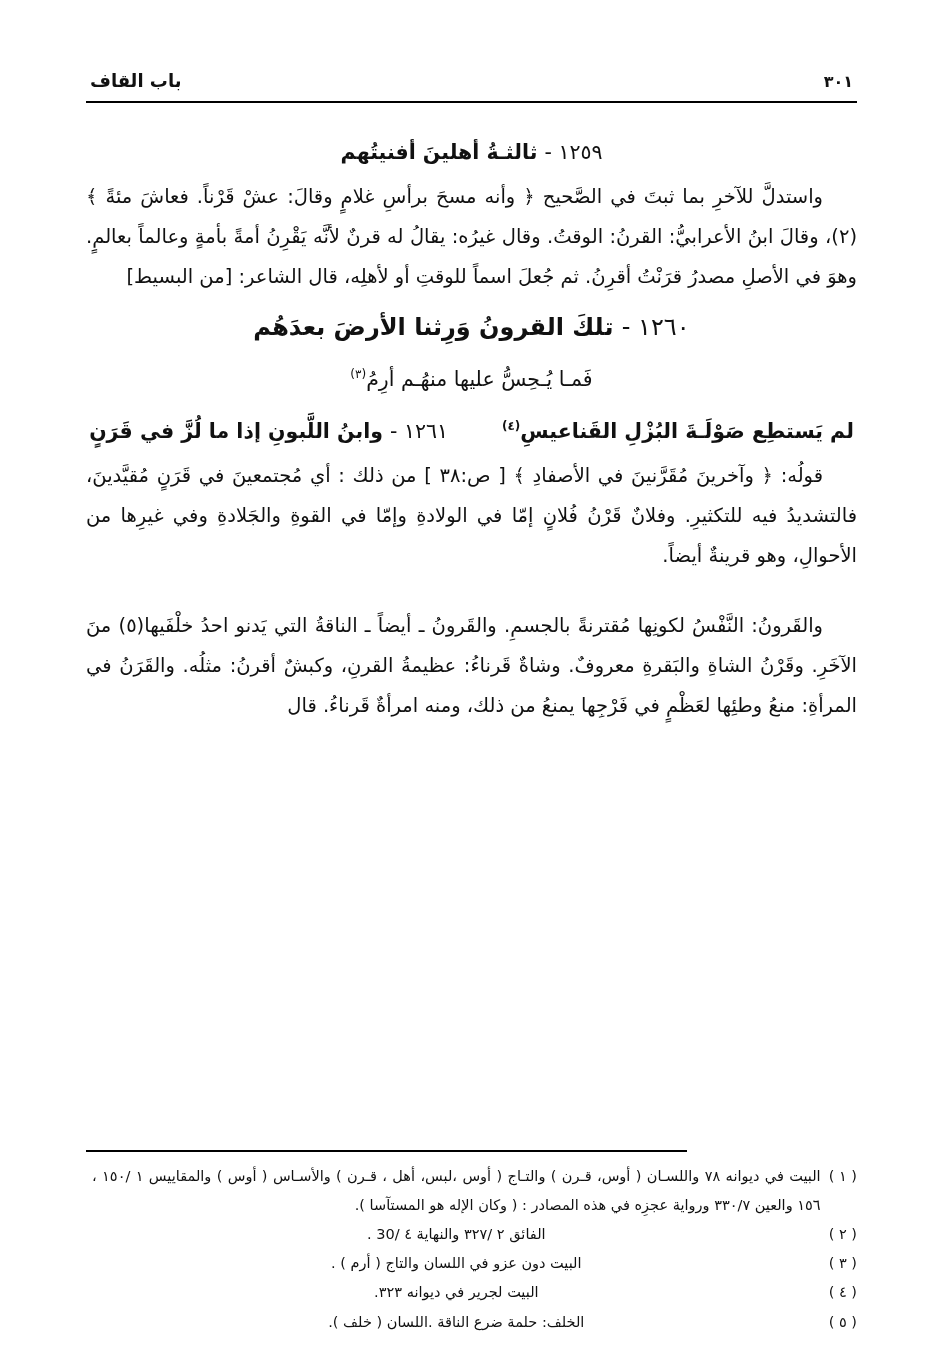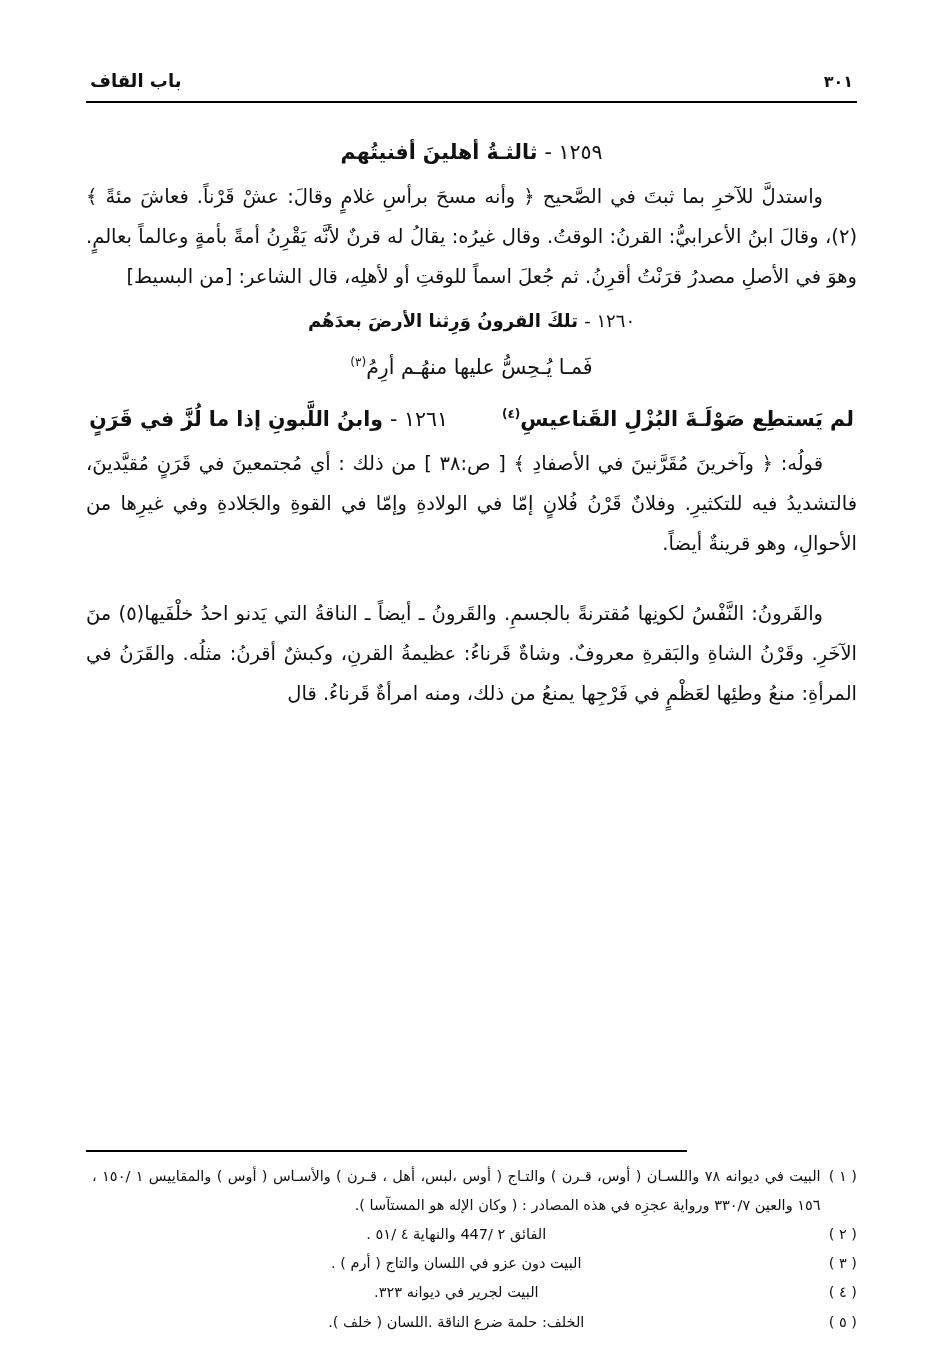--- a/index.html
+++ b/index.html
@@ -75,21 +75,21 @@
   .verse-num {
     font-weight: normal;
   }
   .verse-block {
     margin: 6px 0 10px 0;
   }
   .verse-row-a {
     display: block;
     text-align: center;
     font-weight: bold;
-    font-size: 18px;
+    font-size: 24px;
     margin-bottom: 6px;
   }
   .verse-row-b {
     display: block;
     text-align: center;
     font-weight: normal;
     font-size: 20.5px;
     margin-right: 0;
   }
   .para {
@@ -176,21 +176,21 @@
 
   <div class="footnotes">
 
     <div class="fn-row">
       <span class="fn-mark">( ١ )</span>
       <span class="fn-text">البيت في ديوانه ٧٨ واللسـان ( أوس، قـرن ) والتـاج ( أوس ،لبس، أهل ، قـرن ) والأسـاس ( أوس ) والمقاييس ١ /١٥٠ ، ١٥٦ والعين ٣٣٠/٧ ورواية عجزِه في هذه المصادر : ( وكان الإله هو المستآسا ).</span>
     </div>
 
     <div class="fn-row short">
       <span class="fn-mark">( ٢ )</span>
-      <span class="fn-text">الفائق ٢ /447 والنهاية ٤ /٥١ .</span>
+      <span class="fn-text">الفائق ٢ /٣٢٧ والنهاية ٤ /30 .</span>
     </div>
 
     <div class="fn-row short">
       <span class="fn-mark">( ٣ )</span>
       <span class="fn-text">البيت دون عزو في اللسان والتاج ( أرم ) .</span>
     </div>
 
     <div class="fn-row short">
       <span class="fn-mark">( ٤ )</span>
       <span class="fn-text">البيت لجرير في ديوانه ٣٢٣.</span>

